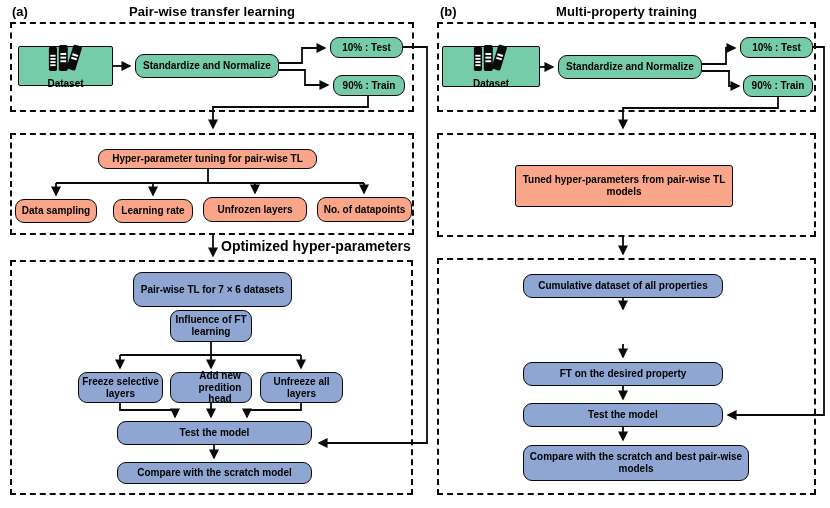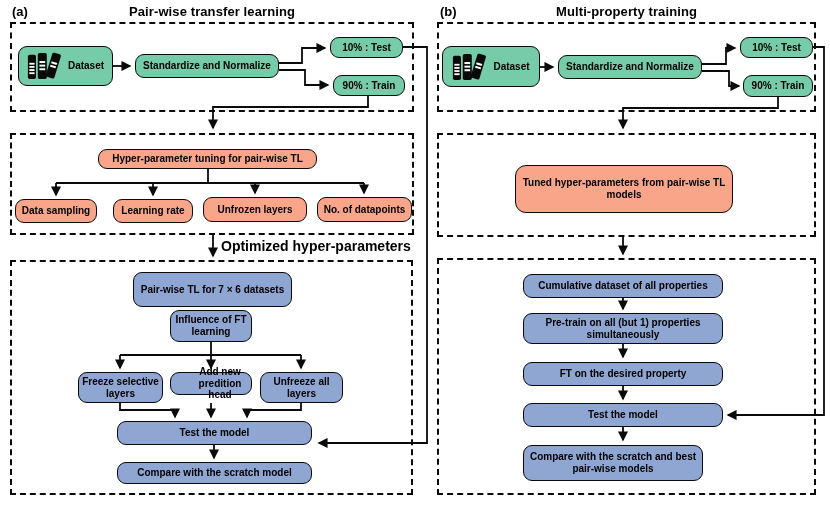--- a/index.html
+++ b/index.html
@@ -16,21 +16,21 @@
   }
   .node{
     position:absolute;box-sizing:border-box;border:1.7px solid #0a0a0a;border-radius:9px;
     display:flex;align-items:center;justify-content:center;text-align:center;
     font-size:10px;font-weight:bold;line-height:1.18;padding:1px 3px;
   }
   .nowrap{white-space:nowrap;}
   .green{background:var(--green);}
   .salmon{background:var(--salmon);}
   .blue{background:var(--blue);}
-  .dataset-node{gap:5px;border-radius:9px;}
+  .dataset-node{gap:5px;border-radius:2px;flex-direction:column;}
   .flow-label{
     position:absolute;font-size:14px;font-weight:bold;white-space:nowrap;
   }
   #wires{position:absolute;left:0;top:0;width:830px;height:508px;pointer-events:none;}
   #wires polyline,#wires line{fill:none;stroke:#0a0a0a;stroke-width:1.8;}
   .books{display:block;}
 </style>
 </head>
 <body>
 
@@ -118,21 +118,21 @@
   <div class="node salmon nowrap" style="left:113px;top:199px;width:80px;height:24px;">Learning rate</div>
   <div class="node salmon nowrap" style="left:15px;top:199px;width:82px;height:24px;">Data sampling</div>
   <div class="node salmon nowrap" style="left:203px;top:197px;width:104px;height:25px;">Unfrozen layers</div>
   <div class="node salmon nowrap" style="left:317px;top:197px;width:95px;height:25px;">No. of datapoints</div>
 
   <div class="flow-label" style="left:221px;top:238px;">Optimized hyper-parameters</div>
 
   <div class="node blue nowrap" style="left:133px;top:272px;width:159px;height:35px;">Pair-wise TL for 7 × 6 datasets</div>
   <div class="node blue" style="left:170px;top:310px;width:82px;height:32px;">Influence of FT learning</div>
   <div class="node blue" style="left:78px;top:372px;width:85px;height:31px;">Freeze selective layers</div>
-  <div class="node blue" style="left:170px;top:372px;width:82px;height:23px;padding-left:21px;">Add new predition head</div>
+  <div class="node blue" style="left:170px;top:372px;width:82px;height:31px;padding-left:21px;">Add new predition head</div>
   <div class="node blue" style="left:260px;top:372px;width:83px;height:31px;">Unfreeze all layers</div>
   <div class="node blue nowrap" style="left:117px;top:421px;width:195px;height:24px;">Test the model</div>
   <div class="node blue nowrap" style="left:117px;top:462px;width:195px;height:22px;">Compare with the scratch model</div>
 
   <div class="panel-label" style="left:440px;">(b)</div>
   <div class="panel-title" style="left:437px;width:379px;">Multi-property training</div>
 
   <div class="dashed" style="left:437px;top:22px;width:379px;height:90px;"></div>
   <div class="dashed" style="left:437px;top:133px;width:379px;height:104px;"></div>
   <div class="dashed" style="left:437px;top:258px;width:379px;height:237px;"></div>
@@ -155,21 +155,20 @@
           <rect x="25.8" y="16" width="6.4" height="2.2" fill="#fff"></rect>
         </g>
       </svg>
     </span>
     <span class="nowrap">Dataset</span>
   </div>
   <div class="node green nowrap" style="left:558px;top:55px;width:144px;height:24px;">Standardize and Normalize</div>
   <div class="node green nowrap" style="left:740px;top:37px;width:73px;height:21px;">10% : Test</div>
   <div class="node green nowrap" style="left:743px;top:75px;width:70px;height:22px;">90% : Train</div>
 
-  <div class="node salmon" style="left:515px;top:165px;width:218px;height:48px;border-radius:11px;">Tuned hyper-parameters from pair-wise TL models</div>
+  <div class="node salmon" style="left:515px;top:165px;width:218px;height:42px;border-radius:3px;">Tuned hyper-parameters from pair-wise TL models</div>
 
   <div class="node blue nowrap" style="left:523px;top:274px;width:200px;height:24px;">Cumulative dataset of all properties</div>
-  <div class="node blue" style="left:523px;top:313px;width:200px;height:31px;">Pre-train on all (but 1) properties simultaneously</div>
   <div class="node blue nowrap" style="left:523px;top:362px;width:200px;height:24px;">FT on the desired property</div>
   <div class="node blue nowrap" style="left:523px;top:403px;width:200px;height:24px;">Test the model</div>
-  <div class="node blue" style="left:523px;top:445px;width:180px;height:36px;">Compare with the scratch and best pair-wise models</div>
+  <div class="node blue" style="left:523px;top:445px;width:226px;height:36px;">Compare with the scratch and best pair-wise models</div>
 
 </div>
 
 </body></html>

